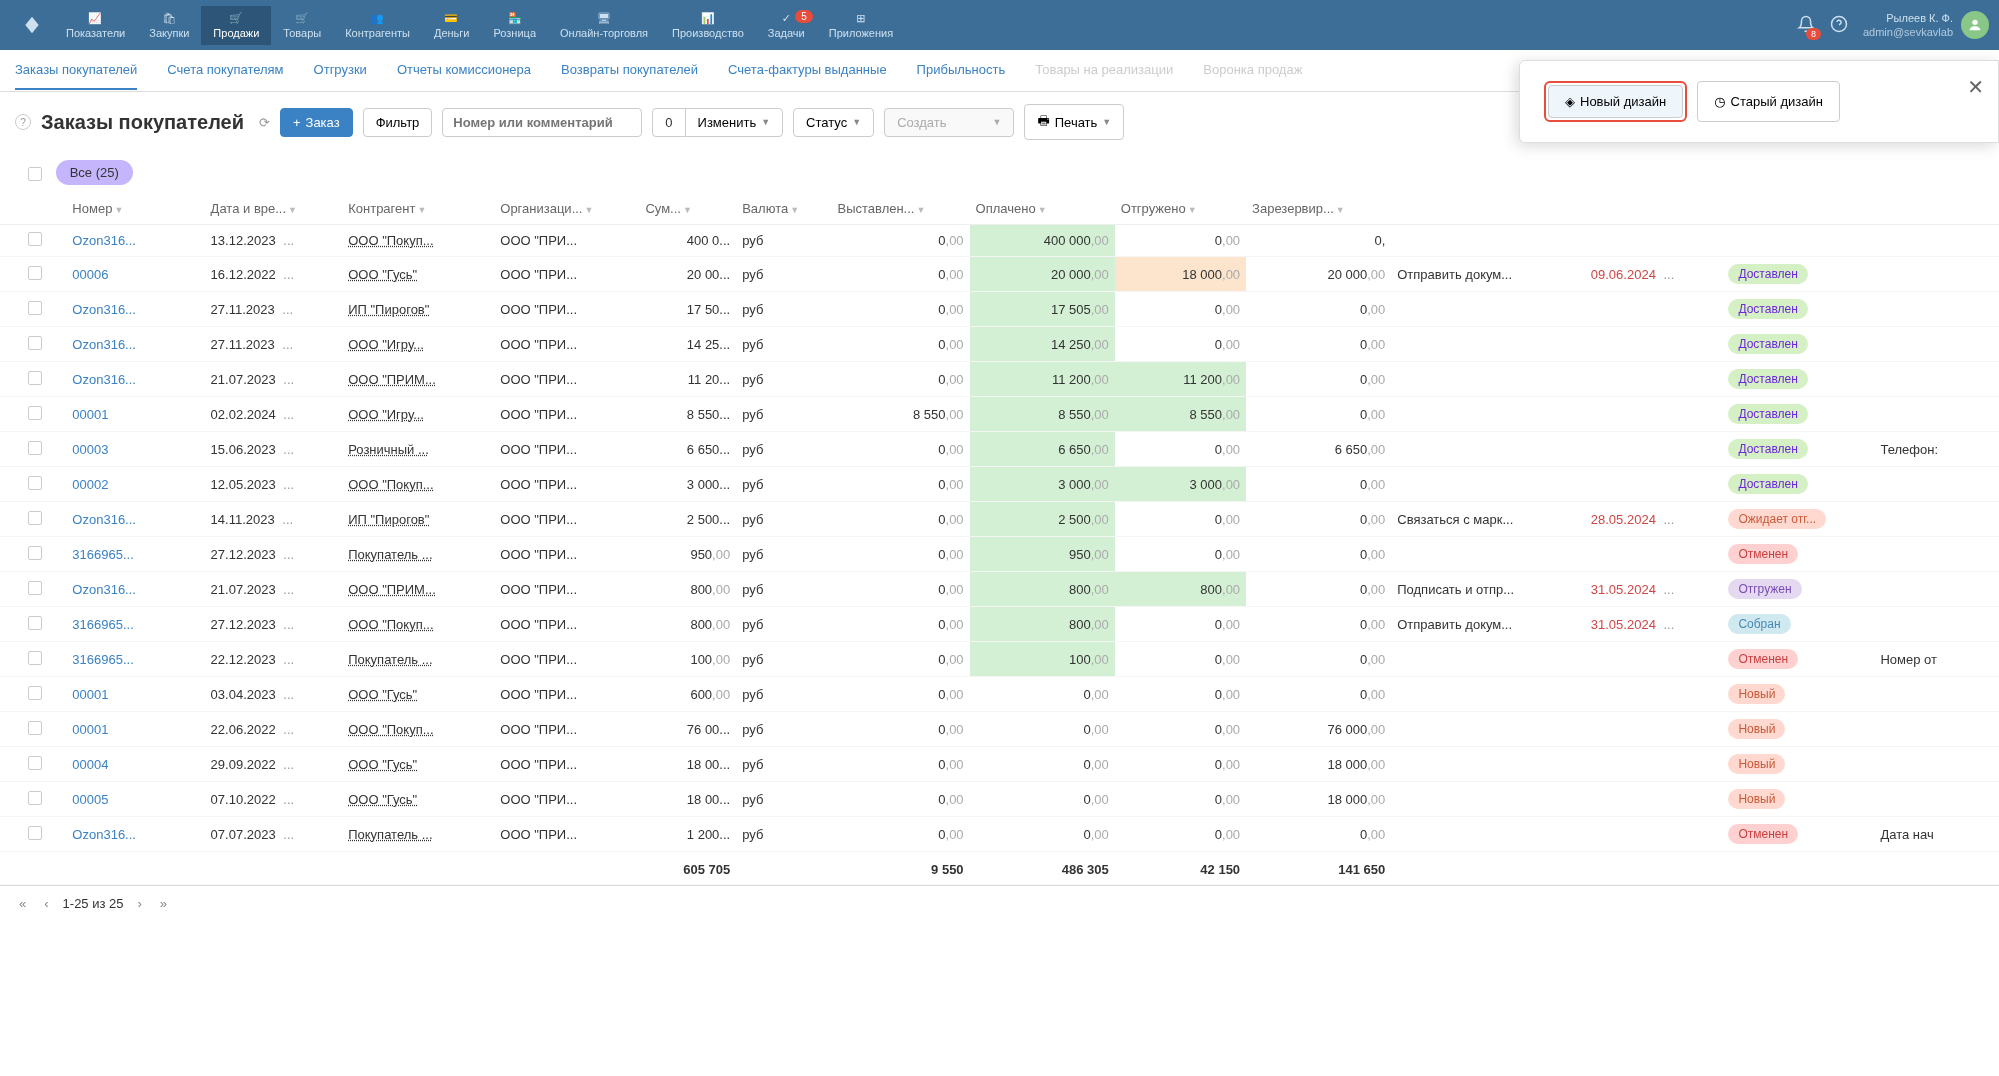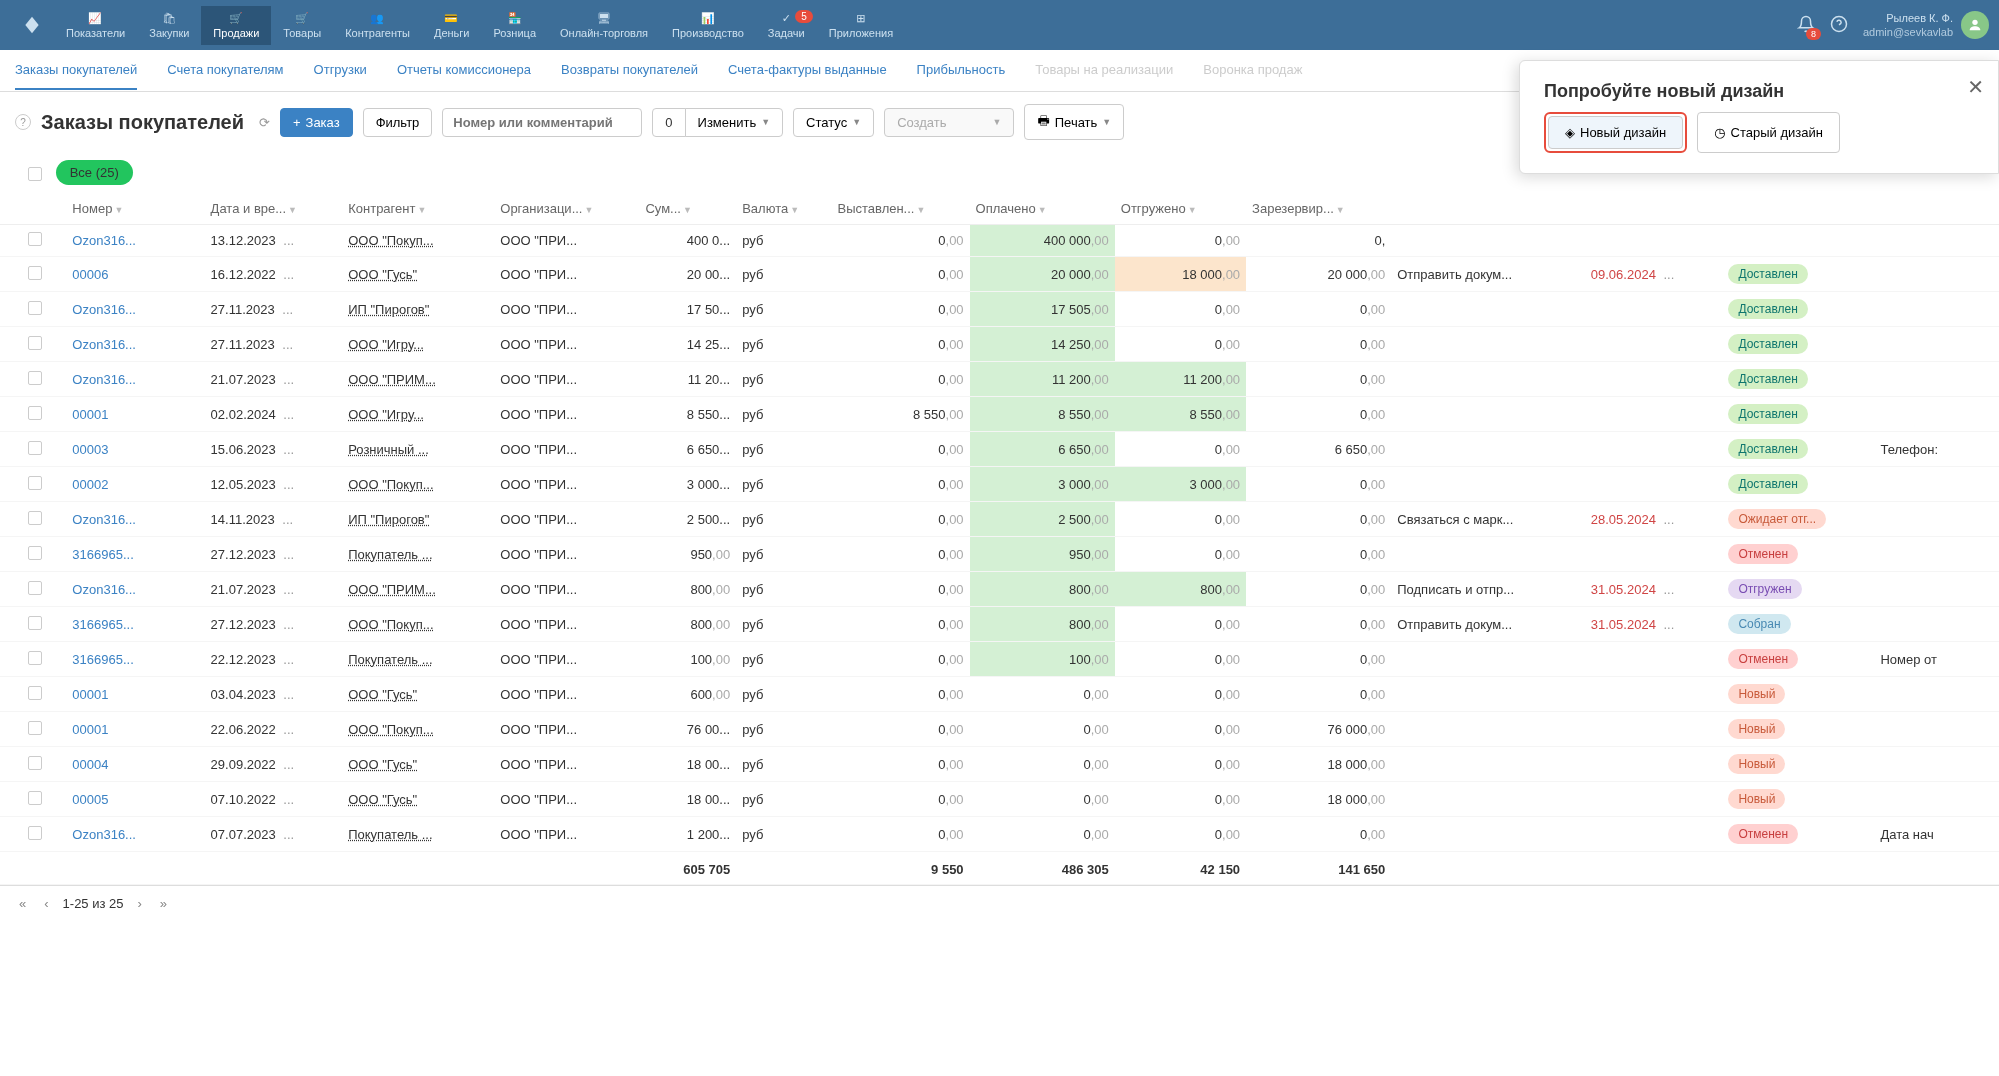--- a/index.html
+++ b/index.html
@@ -24,36 +24,36 @@
 .refresh-icon { color: #999; cursor: pointer; }
 .btn { border: 1px solid #ccc; background: #fff; border-radius: 4px; padding: 6px 12px; cursor: pointer; font-size: 13px; display: inline-flex; align-items: center; gap: 5px; }
 .btn-primary { background: #3b82c4; color: #fff; border-color: #3b82c4; }
 .btn-disabled { color: #aaa; background: #f9f9f9; gap: 46px; }
 .search-input { border: 1px solid #ccc; border-radius: 4px; padding: 6px 10px; width: 200px; font-size: 13px; font-weight: bold; }
 .count-box { border: 1px solid #ccc; border-radius: 4px 0 0 4px; padding: 6px 12px; background: #fff; }
 .btn-grp { display: flex; }
 .btn-grp .btn { border-radius: 0; margin-left: -1px; }
 .btn-grp .btn:first-child { border-radius: 4px 0 0 4px; margin-left: 0; }
 .btn-grp .btn:last-child { border-radius: 0 4px 4px 0; }
-.chip { background: #22c55e; border-radius: 14px; padding: 5px 14px; display: inline-block; margin: 8px 0 8px 55px; cursor: pointer; }
+.chip { background: #c4b5fd; border-radius: 14px; padding: 5px 14px; display: inline-block; margin: 8px 0 8px 55px; cursor: pointer; }
 .table-wrap { overflow: auto; }
 table { width: 100%; border-collapse: collapse; font-size: 13px; }
 th { text-align: left; padding: 8px 6px; color: #666; font-weight: normal; border-bottom: 1px solid #eee; white-space: nowrap; position: relative; }
 th .sort { color: #bbb; font-size: 9px; margin-left: 2px; display: inline-block; }
 td { padding: 7px 6px; border-bottom: 1px solid #f5f5f5; white-space: nowrap; overflow: hidden; text-overflow: ellipsis; }
 .chk { width: 28px; padding-left: 28px; }
 .chk-box { width: 14px; height: 14px; border: 1px solid #ccc; border-radius: 2px; display: inline-block; }
 .link { color: #3b82c4; cursor: pointer; }
 .underl { text-decoration: underline dotted; cursor: pointer; }
 .num { text-align: right; }
 .num .dec { color: #aaa; }
 .hl-green { background: #d4f0d4; }
 .hl-orange { background: #fce5cc; }
 .status-pill { border-radius: 12px; padding: 3px 10px; font-size: 12px; display: inline-block; }
-.st-green { background: #d4f0c4; color: #0f766e; }
+.st-green { background: #d4f0c4; color: #6d28d9; }
 .st-orange { background: #ffd9d0; color: #c85a3a; }
 .st-red { background: #ffd0d0; color: #c84040; }
 .st-purple { background: #e5d9f2; color: #7a4db3; }
 .st-blue { background: #d0e8f0; color: #4a8ab3; }
 .date-red { color: #d04545; }
 .footer { border-top: 1px solid #ddd; padding: 8px 15px; display: flex; align-items: center; gap: 10px; font-size: 13px; }
 .pager-btn { cursor: pointer; color: #888; padding: 2px 4px; }
 .totals-row td { font-weight: 600; padding-top: 10px; color: #333; }
 .popup { position: absolute; top: 60px; right: 0; width: 480px; background: #fff; border: 1px solid #ddd; border-radius: 6px 0 0 6px; box-shadow: -3px 3px 15px rgba(0,0,0,0.15); padding: 20px 24px; z-index: 100; }
 .popup h3 { font-size: 18px; margin-bottom: 10px; }
@@ -586,21 +586,20 @@
 <div class="footer">
   <span class="pager-btn">«</span>
   <span class="pager-btn">‹</span>
   <span>1-25 из 25</span>
   <span class="pager-btn">›</span>
   <span class="pager-btn">»</span>
 </div>
 
 <div class="popup">
   <span class="popup-close">✕</span>
-  <h3>Попробуйте новый дизайн</h3>
   <div class="popup-btns">
     <span class="hl-btn"><button class="btn" style="background:#eef5fb">
           <span>◈</span> 
           <span>Новый дизайн</span>
         </button></span>
     <button class="btn">
         <span>◷</span> 
         <span>Старый дизайн</span>
       </button>
   </div>

